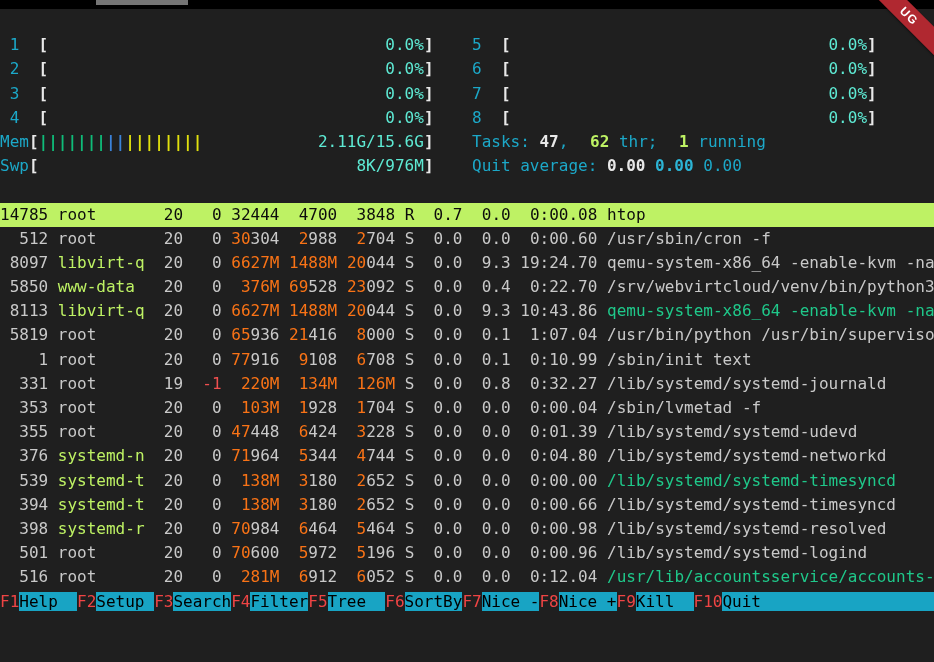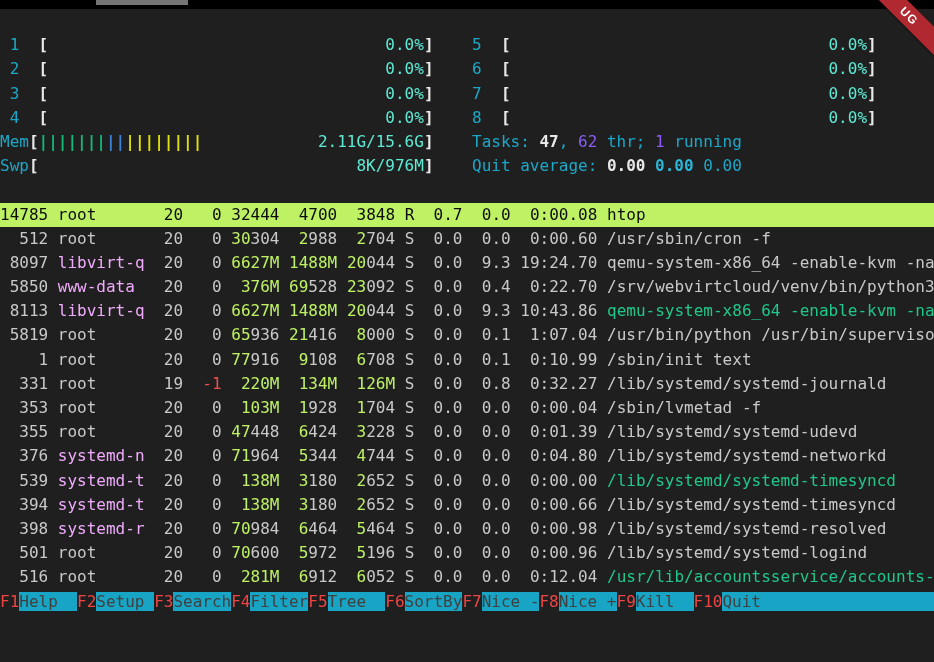--- a/index.html
+++ b/index.html
@@ -13,35 +13,35 @@
             background:#b02830; color:#fff; text-align:center; padding:3px 0;
             font-family:"Liberation Sans", sans-serif; font-weight:bold; font-size:12px;
             letter-spacing:1px; box-shadow:0 1px 2px rgba(0,0,0,.5); }
   #term { position:absolute; left:0; top:9px; width:934px; font-size:16px; }
   .line { height:24.2px; line-height:24.2px; white-space:pre; font-size:16px; color:#c9c9c9; }
   .line span { white-space:pre; }
   .c-cyan  { color:#1ca8c8; }
   .c-cyanb { color:#2cb5d6; font-weight:bold; }
   .c-wb    { color:#e9e9e9; font-weight:bold; }
   .c-txt   { color:#c9c9c9; }
-  .c-dim   { color:#f0abfc; }
+  .c-dim   { color:#bef264; }
   .c-gray  { color:#5eead4; }
   .c-green { color:#1fc88a; }
-  .c-greenb{ color:#8b5cf6; font-weight:normal; }
+  .c-greenb{ color:#bef264; font-weight:bold;margin-left:12px; }
   .c-red   { color:#ef4f4f; }
-  .c-num   { color:#bef264; }
+  .c-num   { color:#f97316; }
   .bar-g   { color:#0fbc79; font-weight:bold; }
   .bar-b   { color:#3b82d8; font-weight:bold; }
   .bar-y   { color:#e0e00e; font-weight:bold; }
   .hdr     { background:#28be7d; color:#0c0c0c; }
   .hdrsel  { background:#18a4c4; color:#0c0c0c; }
   .line.sel { background:#bef264; }
   .line.sel span { color:#0c0c0c !important; font-weight:normal !important; background:transparent; }
   .fkk     { color:#ef4444; }
-  .fkl     { background:#18a4c4; color:#404040; }
+  .fkl     { background:#18a4c4; color:#000000; }
 </style>
 </head>
 <body>
 
 <div class="screen">
   <div class="top-strip">
     <div class="tab-chip"></div>
   </div>
   <div id="term">
       <div class="line"> </div>

